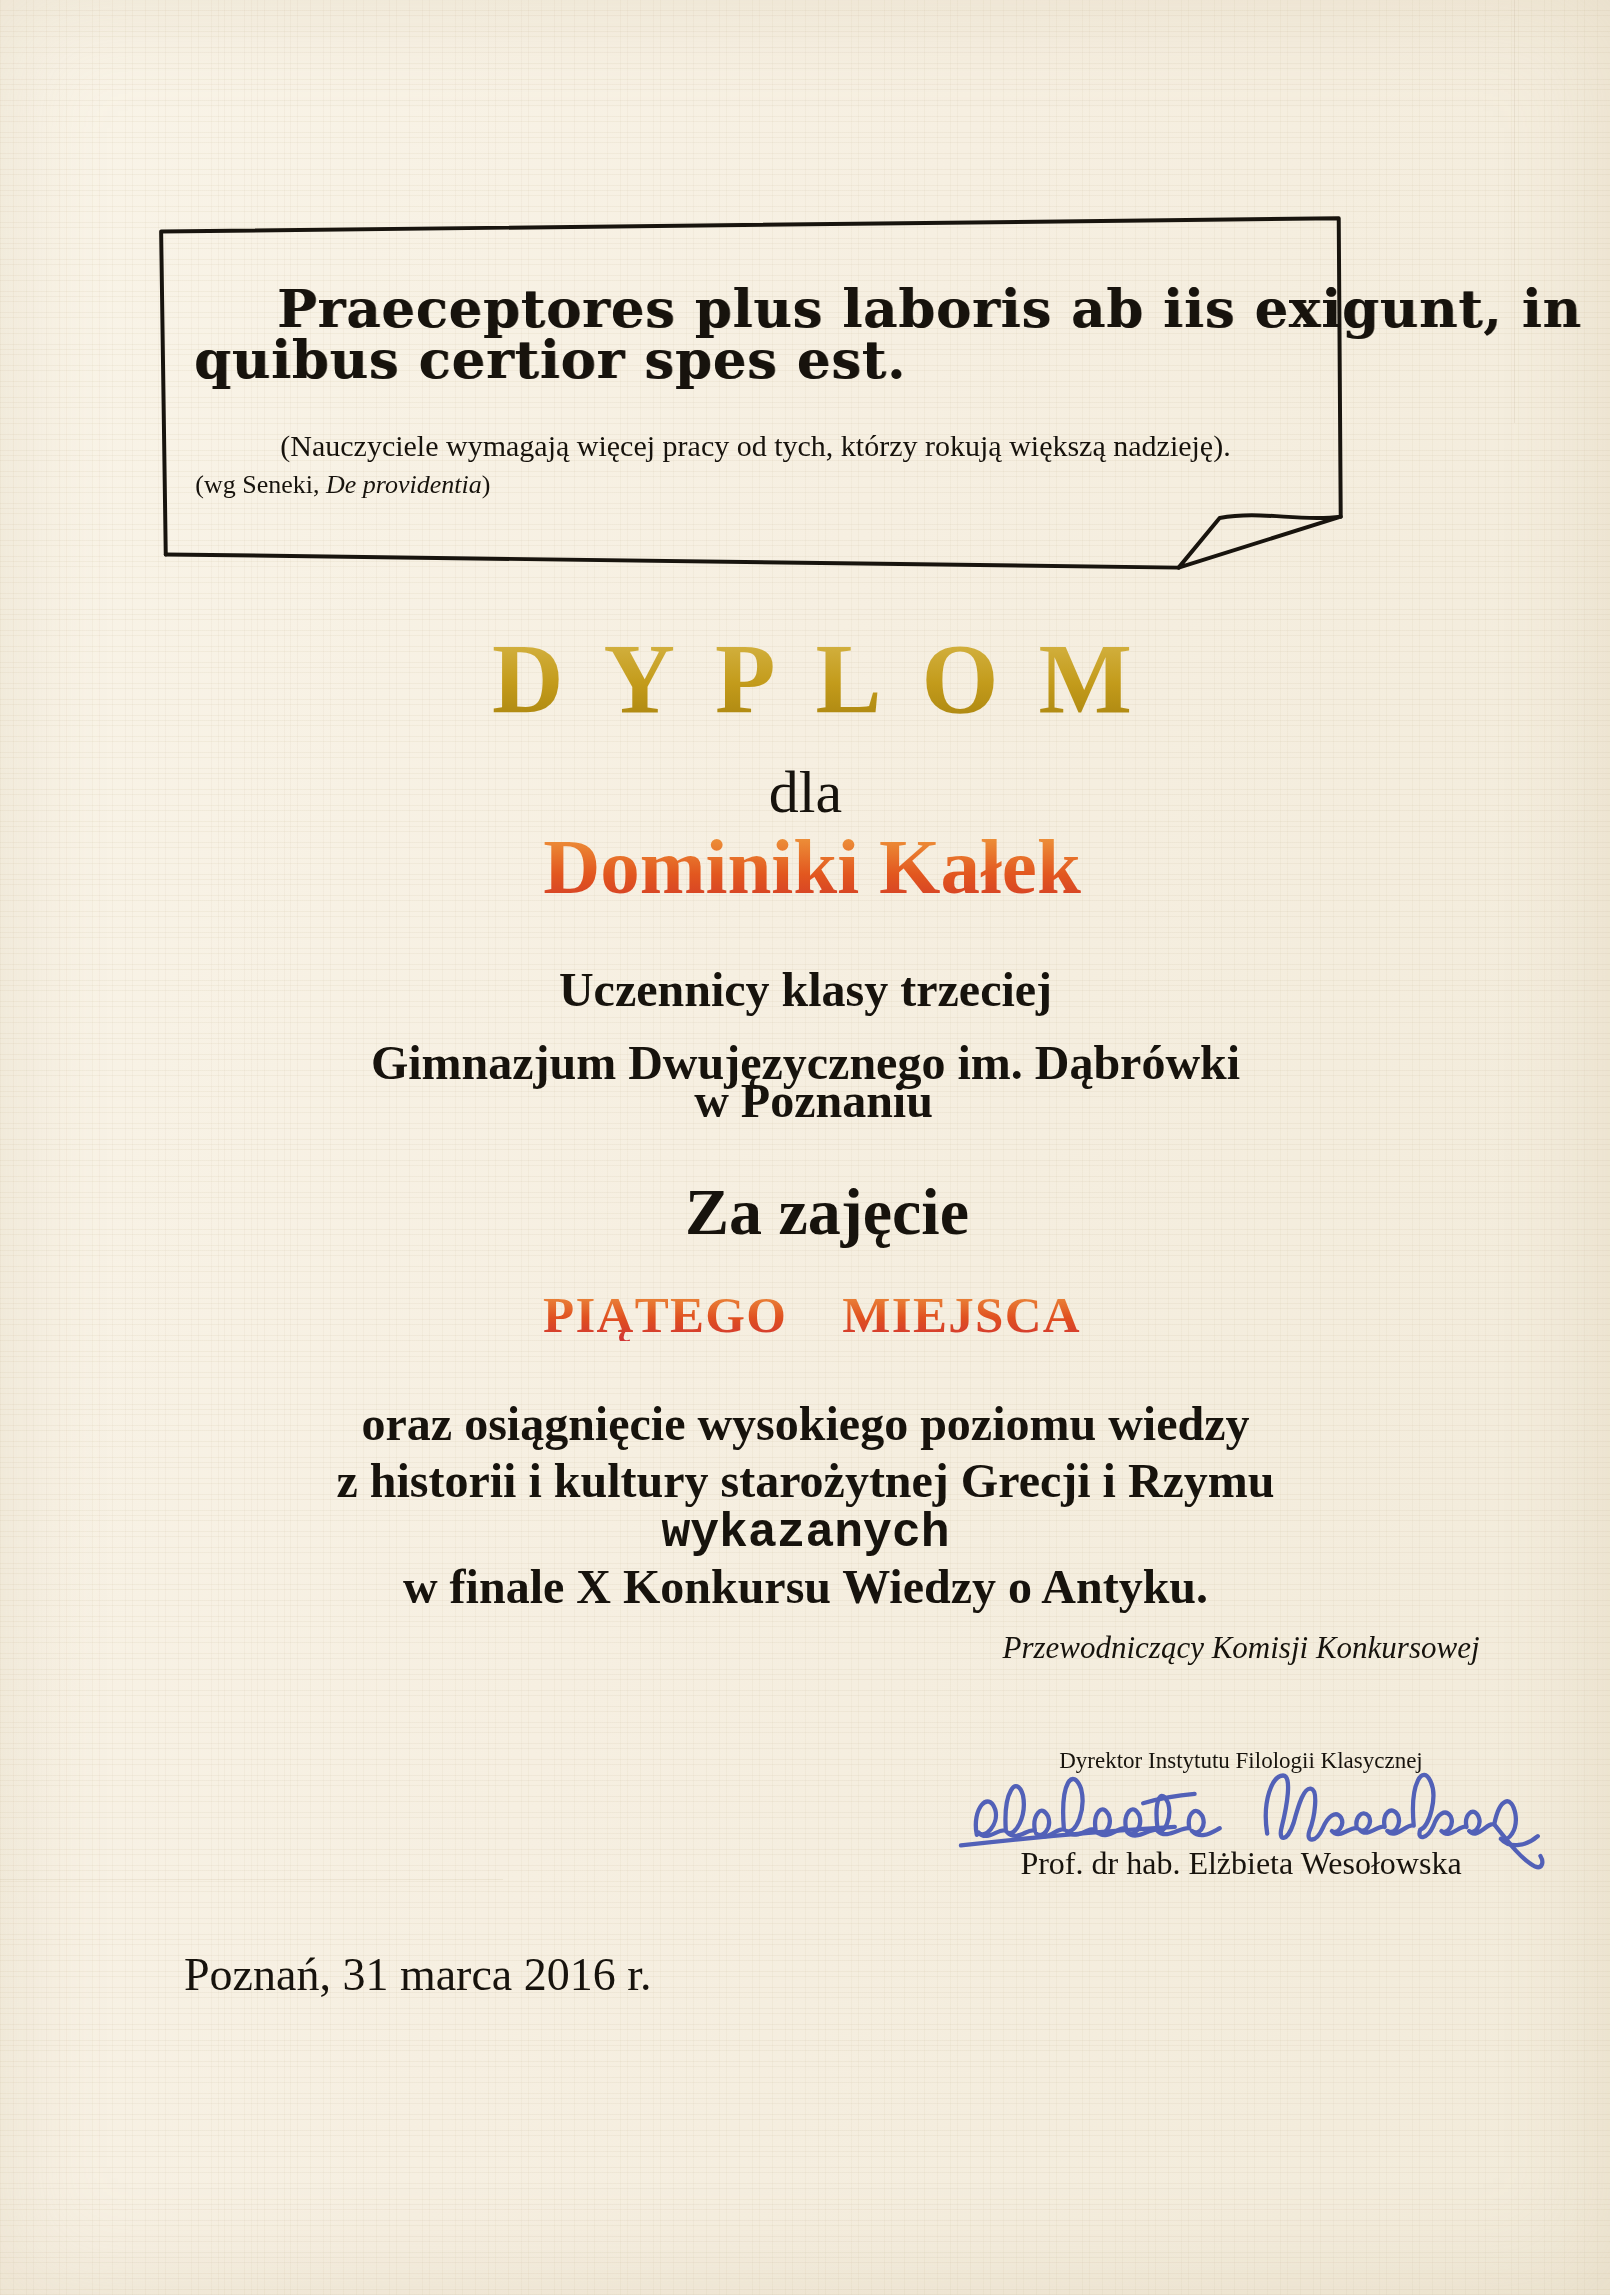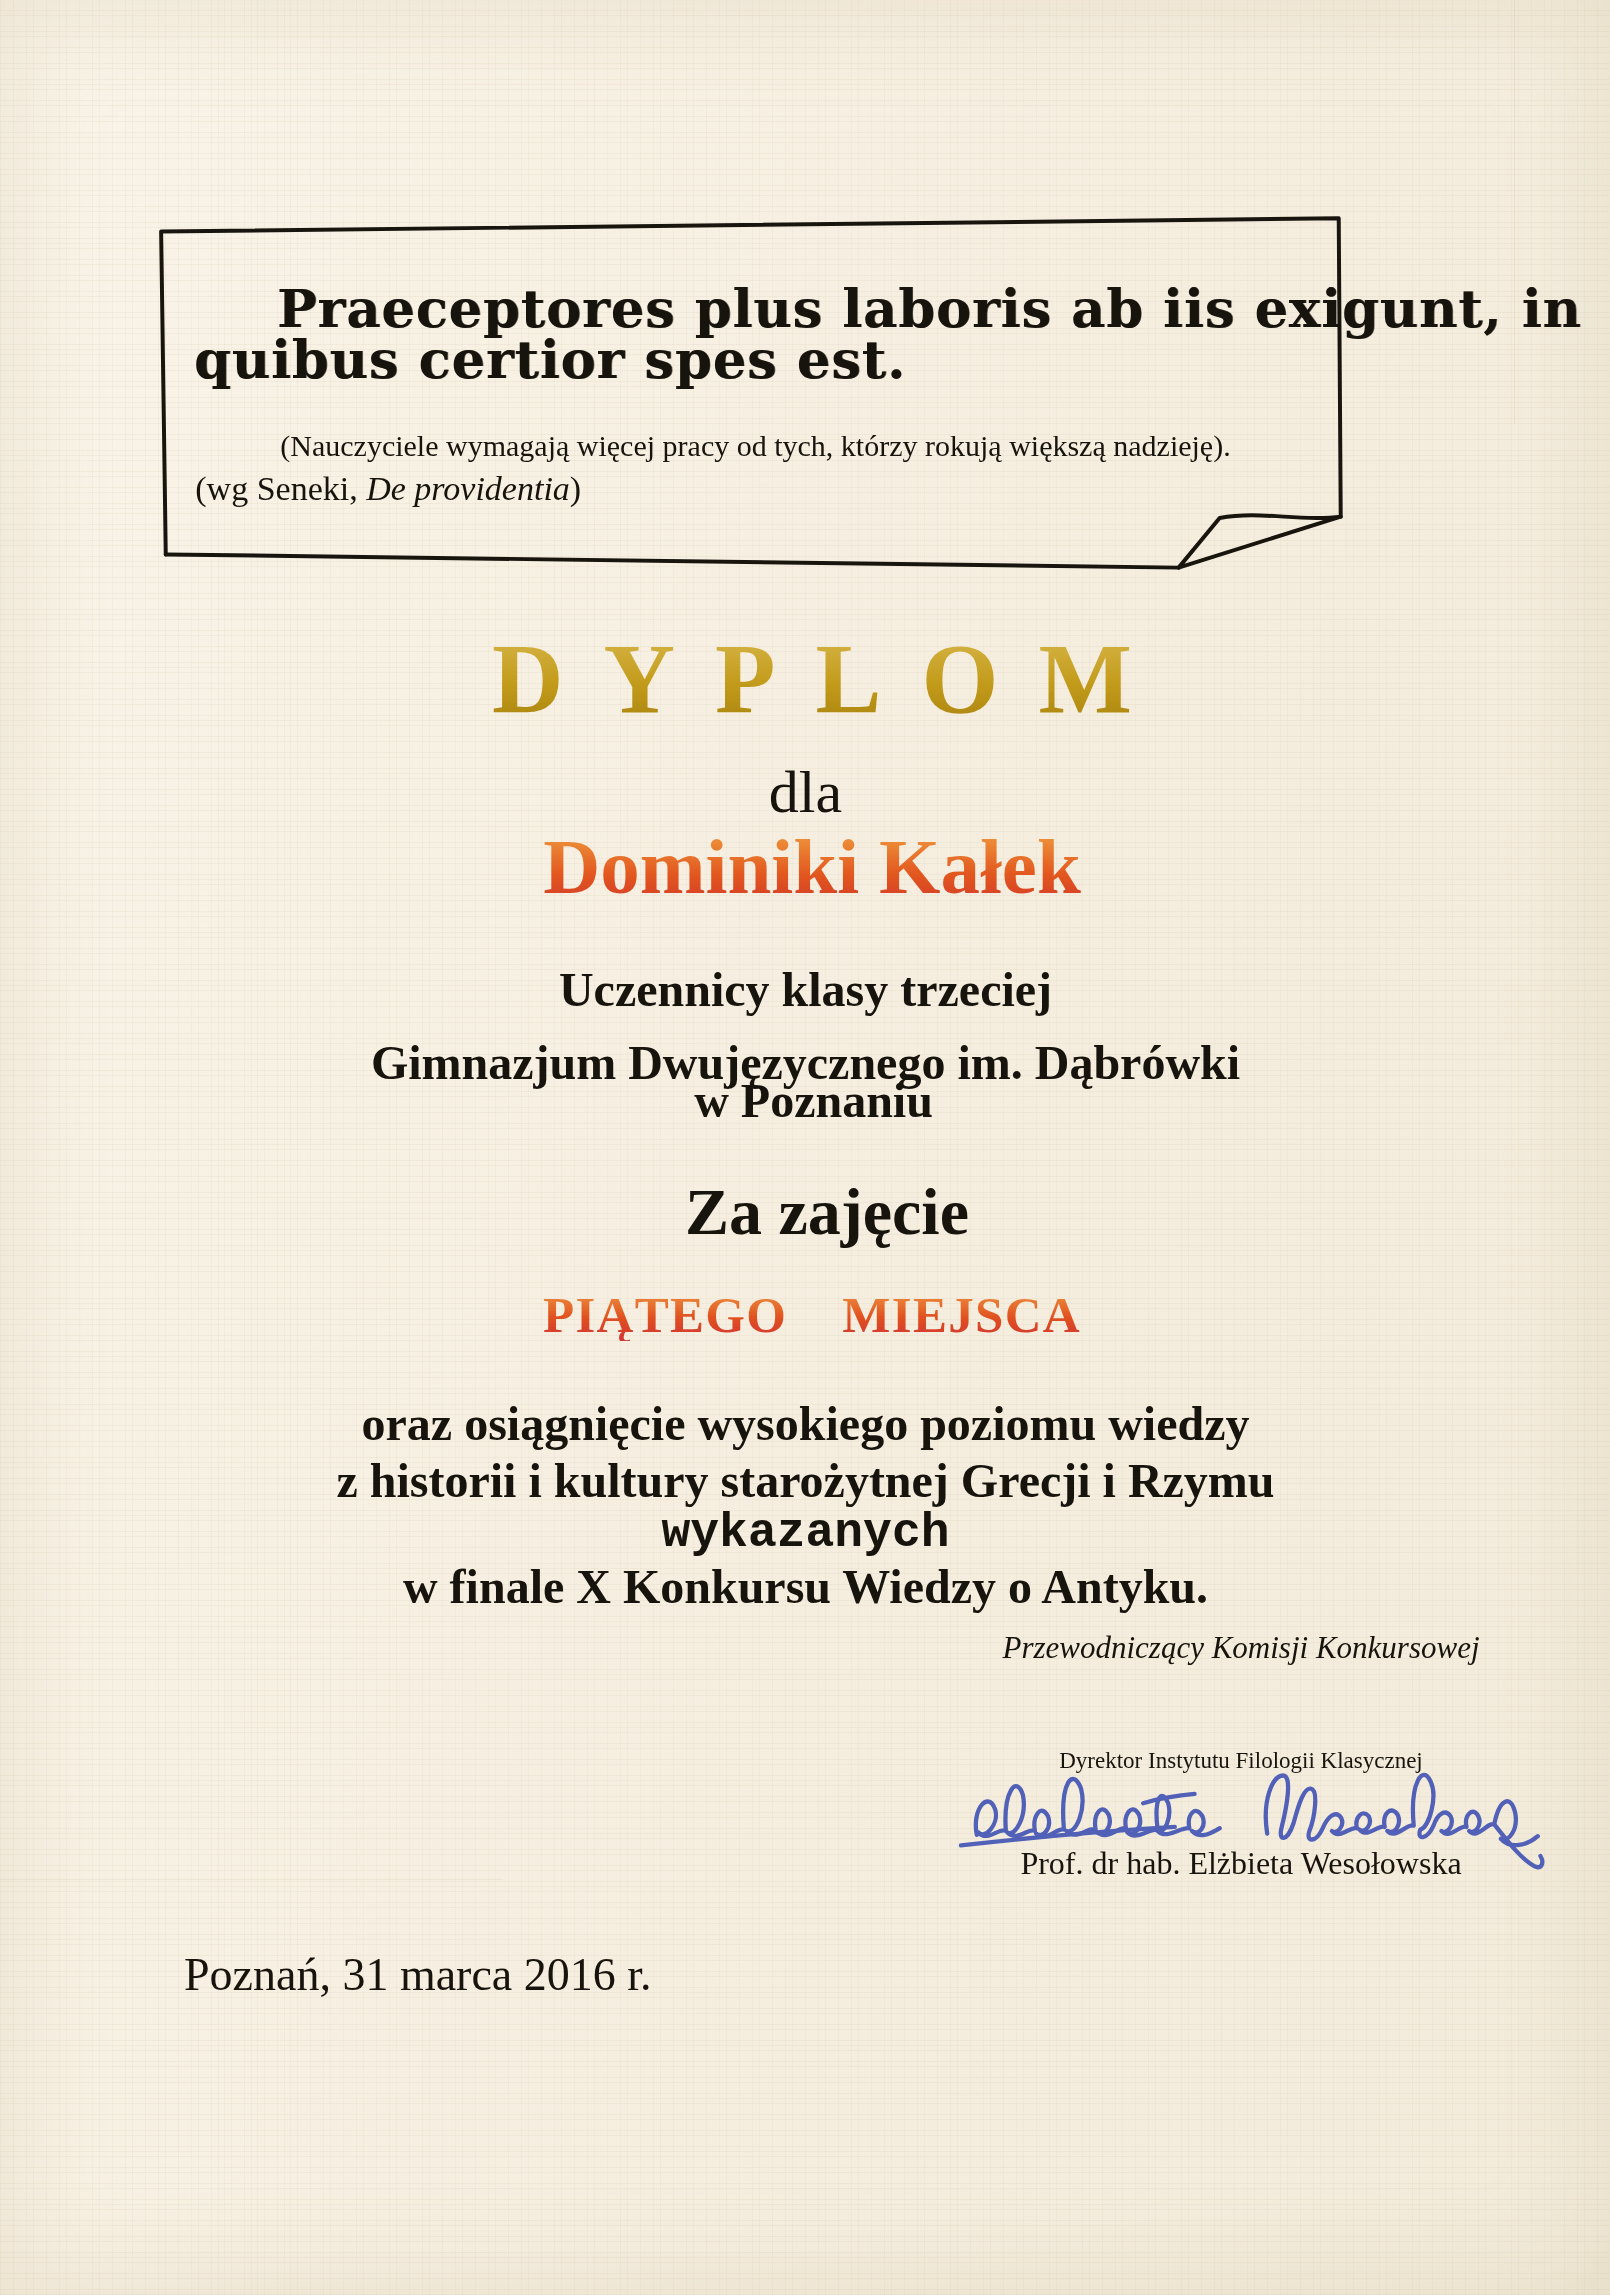--- a/index.html
+++ b/index.html
@@ -20,21 +20,21 @@
   .quote-text{position:absolute;left:194px;top:0;width:1123px;}
   .latin{
     font-family:"DejaVu Serif",serif;font-weight:bold;
     font-size:53px;line-height:1;letter-spacing:0.7px;
     text-shadow:0.7px 0 0 rgba(20,15,5,.55);
   }
   .latin.l1{position:absolute;top:282px;left:0;width:100%;
     text-align:justify;text-align-last:justify;text-indent:83px;}
   .latin.l2{position:absolute;top:333px;left:0;}
   .trans{position:absolute;top:431px;left:0;width:100%;text-align:center;font-size:30px;line-height:1;}
-  .attr{position:absolute;top:472px;left:1.3px;font-size:34px;line-height:1;}
+  .attr{position:absolute;top:472px;left:1.3px;font-size:26px;line-height:1;}
   .attr em{font-style:italic;}
   
   .grad{-webkit-background-clip:text;background-clip:text;color:transparent;padding-left:13px;}
   .dyplom{top:629px;font-size:99px;font-weight:bold;letter-spacing:40px;text-indent:40px;
     background-image:linear-gradient(180deg,#d8b84c 0%,#c39b1b 55%,#a8830e 100%);}
   .dla{top:762px;font-size:60px;}
   .name{top:804px;font-size:79px;font-weight:bold;
     background-image:linear-gradient(180deg,#f0a040 0%,#e2571f 60%,#d23b28 100%);margin-top:23px;}
   .desc1{top:966px;font-size:48px;font-weight:600;}
   .desc2{top:1039px;font-size:48px;font-weight:600;}

